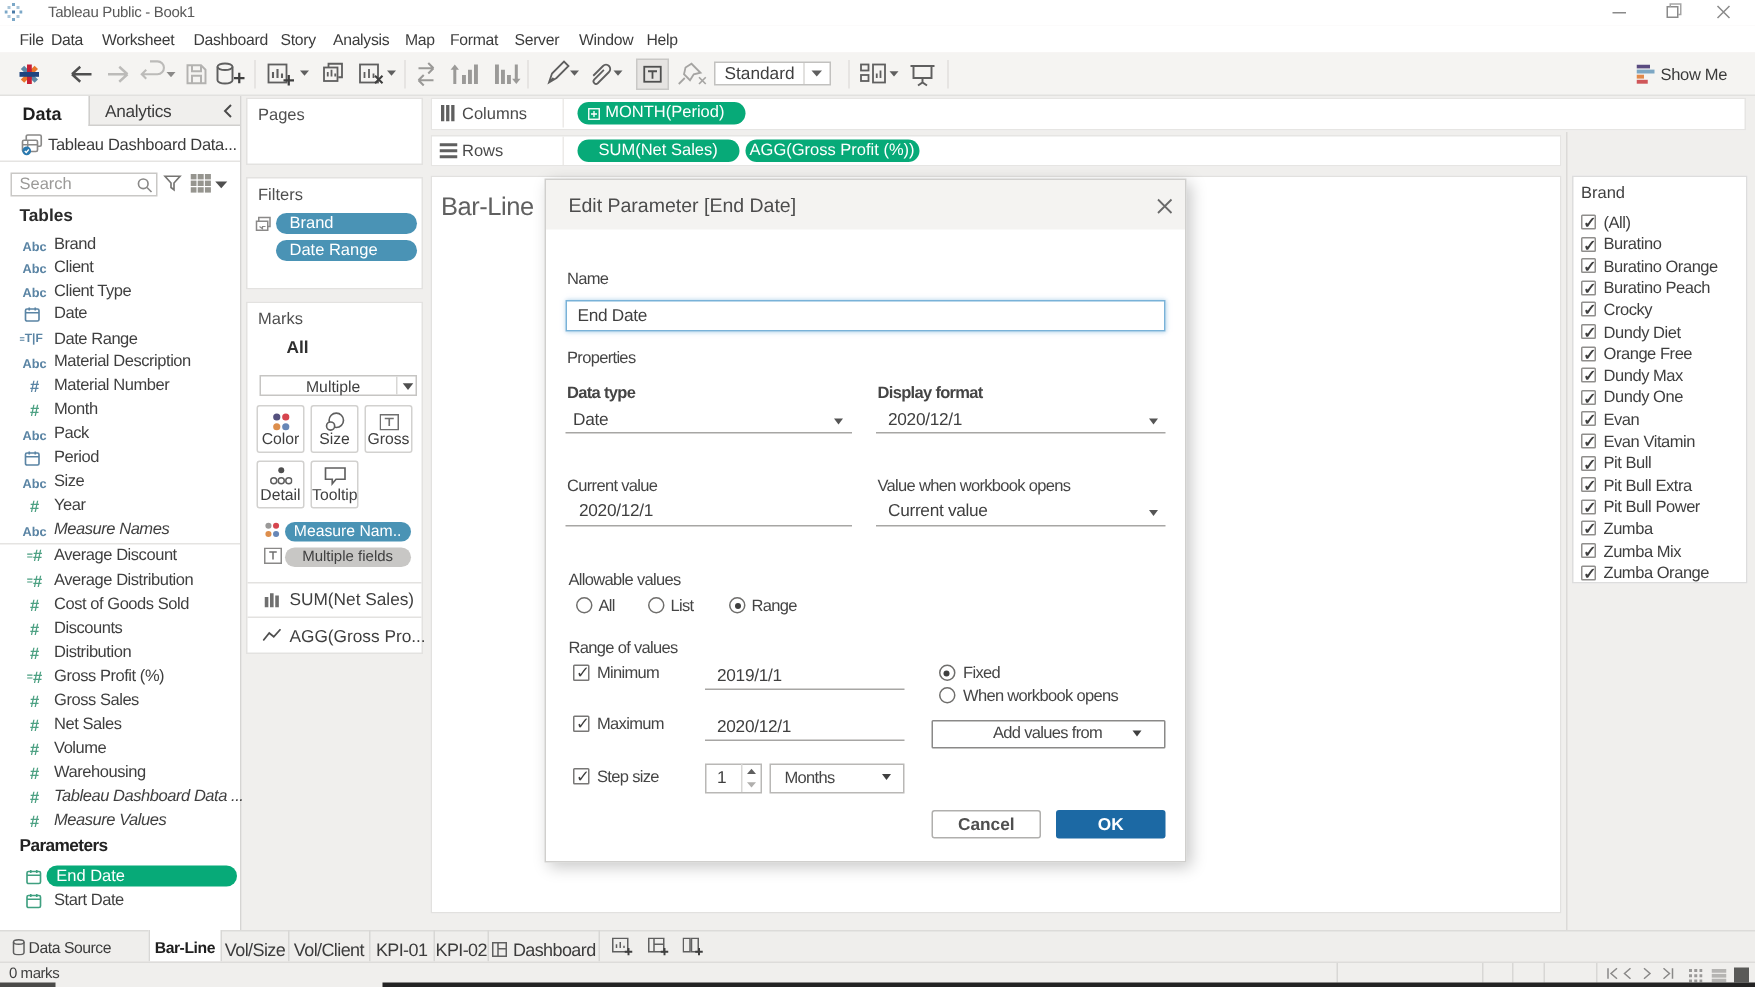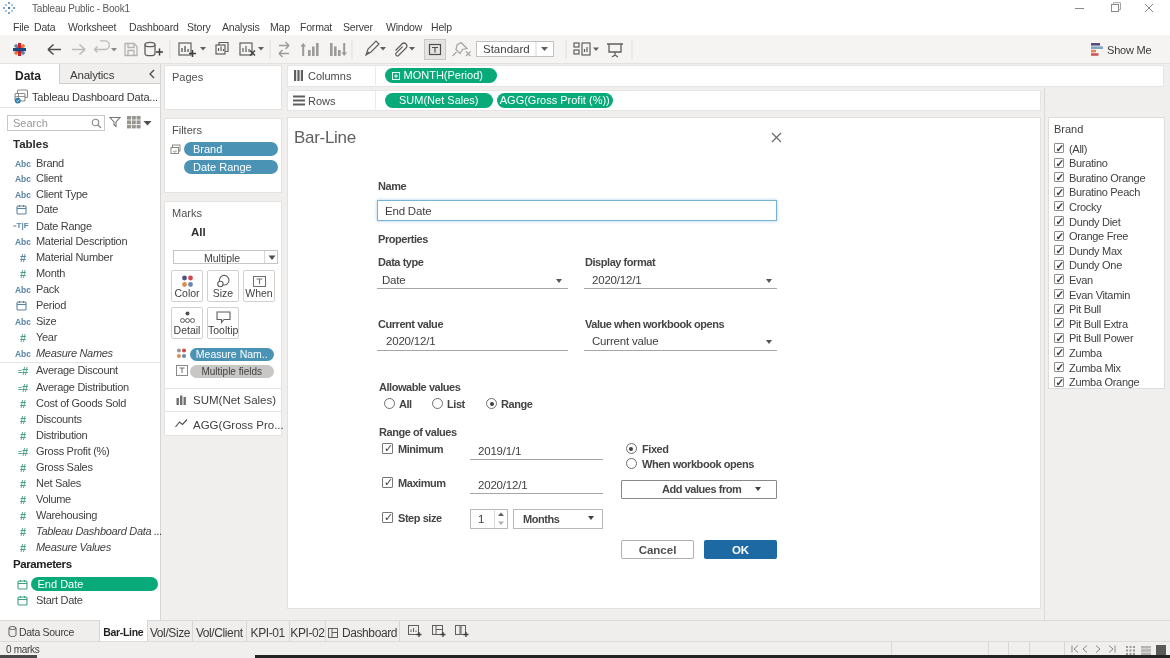--- a/index.html
+++ b/index.html
@@ -48,21 +48,21 @@
 
 #brandcard { left:1048px; top:117px; width:117px; height:272px; background:#fff; border:1px solid #ddd; }
 .brandrow { position:absolute; left:21px; font-size:11px; letter-spacing:-0.3px; color:#3f3f3f; white-space:nowrap; }
 .bcheck { position:absolute; left:6px; width:10px; height:10px; border:1px solid #8f8e8c; border-radius:1px; background:#fff; }
 .bcheck:after { content:"✓"; position:absolute; left:0.5px; top:-2px; font-size:10.5px; font-weight:bold; color:#3f3f3f; }
 
 
 #dialog { left:363px; top:119px; width:428px; height:456px; background:#fff; border:1px solid #d0cfcd; box-shadow:3px 3px 10px rgba(0,0,0,0.22); }
 #dlghead { position:absolute; left:0; top:0; width:100%; height:33px; background:#f4f3f1; }
 #dlgtitle { position:absolute; left:15px; top:9px; font-size:13px; color:#4c4c4c; }
-.dlabel { position:absolute; font-size:11px; font-weight:bold; letter-spacing:-0.45px; color:#454545; }
+.dlabel { position:absolute; font-size:11px; font-weight:normal; letter-spacing:-0.45px; color:#454545; }
 .dvalue { position:absolute; font-size:11.5px; letter-spacing:-0.2px; color:#3f3f3f; }
 .uline { position:absolute; border-bottom:1px solid #a7a6a4; }
 .darrow { position:absolute; width:0; height:0; border-left:3.5px solid transparent; border-right:3.5px solid transparent; border-top:4.5px solid #555; }
 .dcheck { position:absolute; width:11px; height:11px; border:1px solid #787776; border-radius:1px; background:#fff; }
 .dcheck:after { content:"✓"; position:absolute; left:1px; top:-2px; font-size:11px; color:#3f3f3f; }
 .dradio { position:absolute; width:11px; height:11px; border:1px solid #6f6e6c; border-radius:50%; background:#fff; }
 .dradio.sel:after { content:""; position:absolute; left:2.5px; top:2.5px; width:4px; height:4px; border-radius:50%; background:#3f3f3f; }
 
 
 #tabbar { left:0; top:620px; width:1170px; height:21px; background:#efeeec; border-top:1px solid #dcdbd9; }
@@ -403,21 +403,21 @@
         <circle cx="9.5" cy="9.5" r="2.4" fill="#6787b7"></circle>
     </svg>
     <div class="markbtn" style="left:207px;top:270px">
         <div class="mlabel">Size</div>
       </div>
     <svg class="ab" style="left:215.5px;top:273.5px" width="15" height="15" viewBox="0 0 15 15">
       <circle cx="8.2" cy="6.2" r="4.8" stroke="#5f5f5f" fill="none" stroke-width="1.1"></circle>
       <circle cx="4.4" cy="10" r="2.7" stroke="#5f5f5f" fill="#fff" stroke-width="1.1"></circle>
     </svg>
     <div class="markbtn" style="left:243px;top:270px">
-        <div class="mlabel">When</div>
+        <div class="mlabel">Gross</div>
       </div>
     <g><svg class="ab" style="left:252.5px;top:275.5px" width="13" height="11" viewBox="0 0 13 11">
           <rect x="0.5" y="0.5" width="12" height="10" stroke="#6f6f6f" fill="none"></rect>
           <path d="M3.5 3 h6 M6.5 3 v5" stroke="#6f6f6f" stroke-width="1.1" fill="none"></path>
         </svg></g>
     <div class="markbtn" style="left:171px;top:307px">
         <div class="mlabel">Detail</div>
       </div>
     <svg class="ab" style="left:180px;top:311px" width="15" height="13" viewBox="0 0 15 13">
       <circle cx="7.5" cy="2.5" r="2" fill="#4f4f4f"></circle>
@@ -527,20 +527,24 @@
     <div class="bcheck" style="left:1054px;top:332.8px"></div>
       <div class="brandrow" style="left:1069px;top:332.3px">Pit Bull Power</div>
     <div class="bcheck" style="left:1054px;top:347.4px"></div>
       <div class="brandrow" style="left:1069px;top:346.9px">Zumba</div>
     <div class="bcheck" style="left:1054px;top:362px"></div>
       <div class="brandrow" style="left:1069px;top:361.5px">Zumba Mix</div>
     <div class="bcheck" style="left:1054px;top:376.6px"></div>
       <div class="brandrow" style="left:1069px;top:376.1px">Zumba Orange</div>
   </div>
 
+  <div id="dialog" class="ab">
+    <div id="dlghead"></div>
+    <div id="dlgtitle">Edit Parameter [End Date]</div>
+  </div>
   <div id="dialogcontent">
     <svg class="ab" style="left:770px;top:131px" width="13" height="13" viewBox="0 0 13 13">
         <path d="M2 2 l9 9 M11 2 l-9 9" stroke="#6a6a6a" stroke-width="1.2"></path>
       </svg>
     <div class="dlabel" style="left:378px;top:180px">Name</div>
     <div class="ab" style="left:377px;top:200px;width:400px;height:21px;background:#fff;border:1px solid #79b2d8;box-shadow:0 0 3px rgba(110,170,215,0.6)"></div>
     <div class="dvalue" style="left:385px;top:204.5px">End Date</div>
     <div class="dlabel" style="left:378px;top:233px">Properties</div>
     <div class="dlabel" style="left:378px;top:256px;font-weight:bold">Data type</div>
     <div class="dvalue" style="left:382px;top:274px">Date</div>

